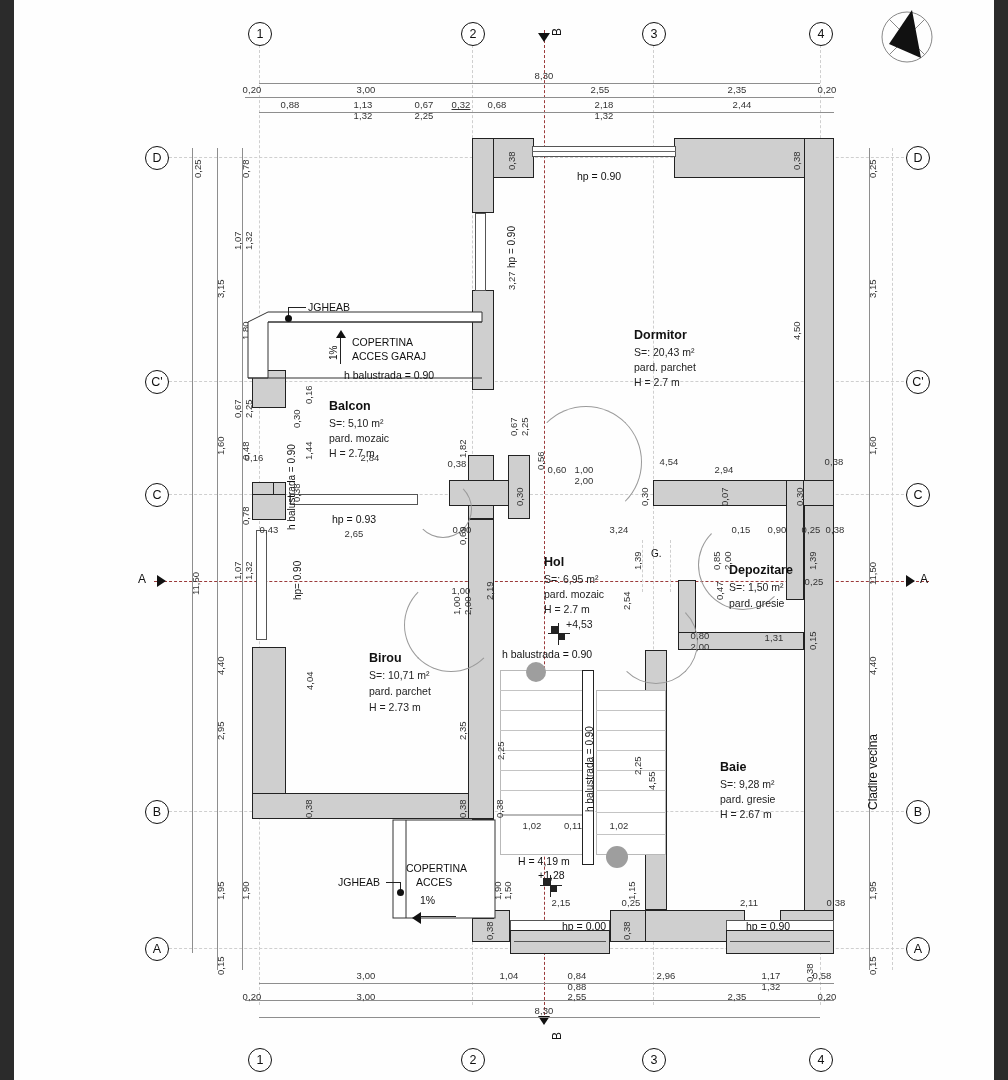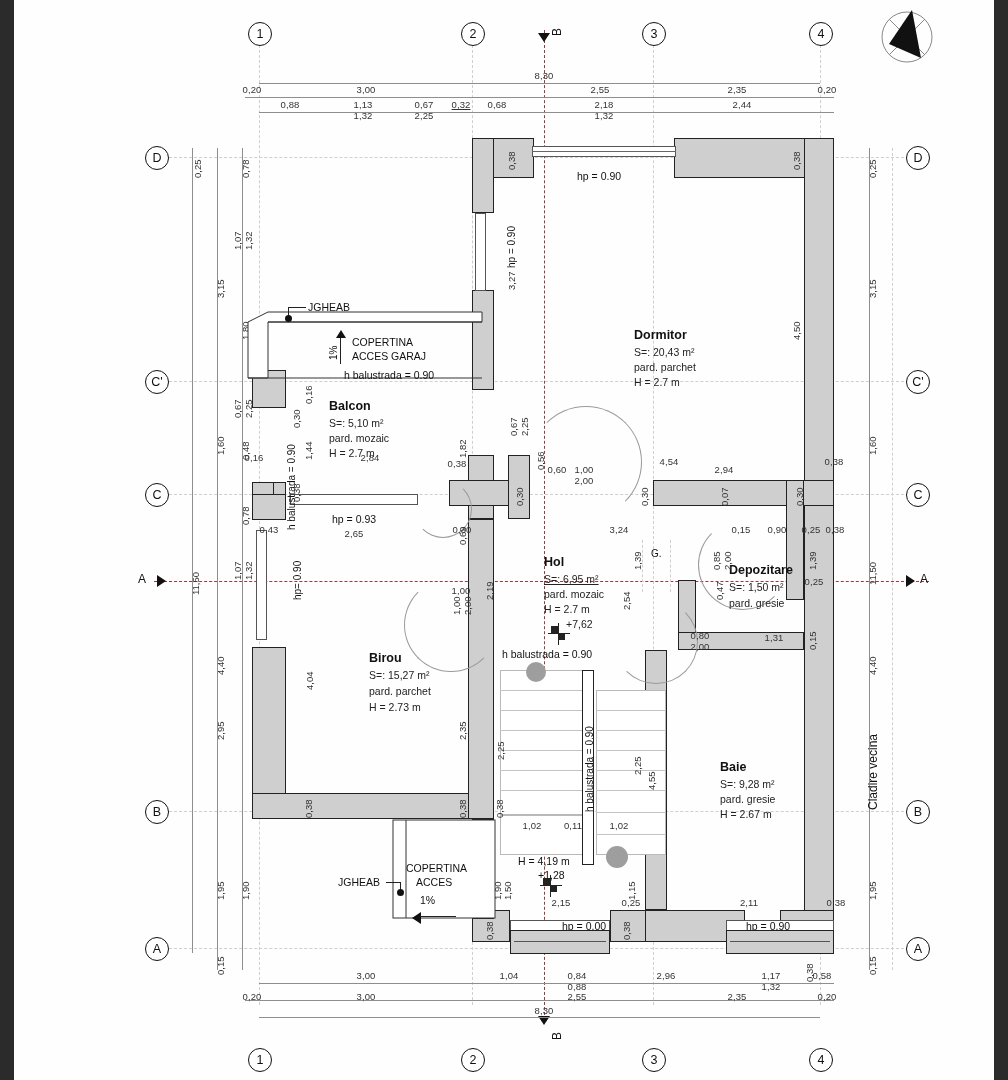--- a/index.html
+++ b/index.html
@@ -365,31 +365,31 @@
     <div class="rinfo" style="left:620px;top:345px;">S=: 20,43 m²</div>
     <div class="rinfo" style="left:620px;top:360px;">pard. parchet</div>
     <div class="rinfo" style="left:620px;top:375px;">H = 2.7 m</div>
 
     <div class="rname" style="left:315px;top:399px;">Balcon</div>
     <div class="rinfo" style="left:315px;top:416px;">S=: 5,10 m²</div>
     <div class="rinfo" style="left:315px;top:431px;">pard. mozaic</div>
     <div class="rinfo" style="left:315px;top:446px;">H = 2.7 m</div>
 
     <div class="rname" style="left:530px;top:555px;">Hol</div>
-    <div class="rinfo" style="left:530px;top:572px;text-decoration:underline;">S=: 6,95 m²</div>
+    <div class="rinfo" style="left:530px;top:572px;">S=: 6,95 m²</div>
     <div class="rinfo" style="left:530px;top:587px;">pard. mozaic</div>
     <div class="rinfo" style="left:530px;top:602px;">H = 2.7 m</div>
-    <div class="rinfo" style="left:552px;top:617px;">+7,62</div>
+    <div class="rinfo" style="left:552px;top:617px;">+4,53</div>
     <div class="lvlmark" style="left:538px;top:627px;">
       <div class="lvlq" style="left:6px;top:6px;"></div>
       <div class="lvlq" style="left:-1px;top:-1px;"></div>
     </div>
 
     <div class="rname" style="left:355px;top:651px;text-align:right;">Birou</div>
-    <div class="rinfo" style="left:355px;top:668px;">S=: 15,27 m²</div>
+    <div class="rinfo" style="left:355px;top:668px;">S=: 10,71 m²</div>
     <div class="rinfo" style="left:355px;top:684px;">pard. parchet</div>
     <div class="rinfo" style="left:355px;top:700px;">H = 2.73 m</div>
 
     <div class="rname" style="left:706px;top:760px;">Baie</div>
     <div class="rinfo" style="left:706px;top:777px;">S=: 9,28 m²</div>
     <div class="rinfo" style="left:706px;top:792px;">pard. gresie</div>
     <div class="rinfo" style="left:706px;top:807px;">H = 2.67 m</div>
 
     <div class="rname" style="left:715px;top:563px;">Depozitare</div>
     <div class="rinfo" style="left:715px;top:580px;">S=: 1,50 m²</div>

